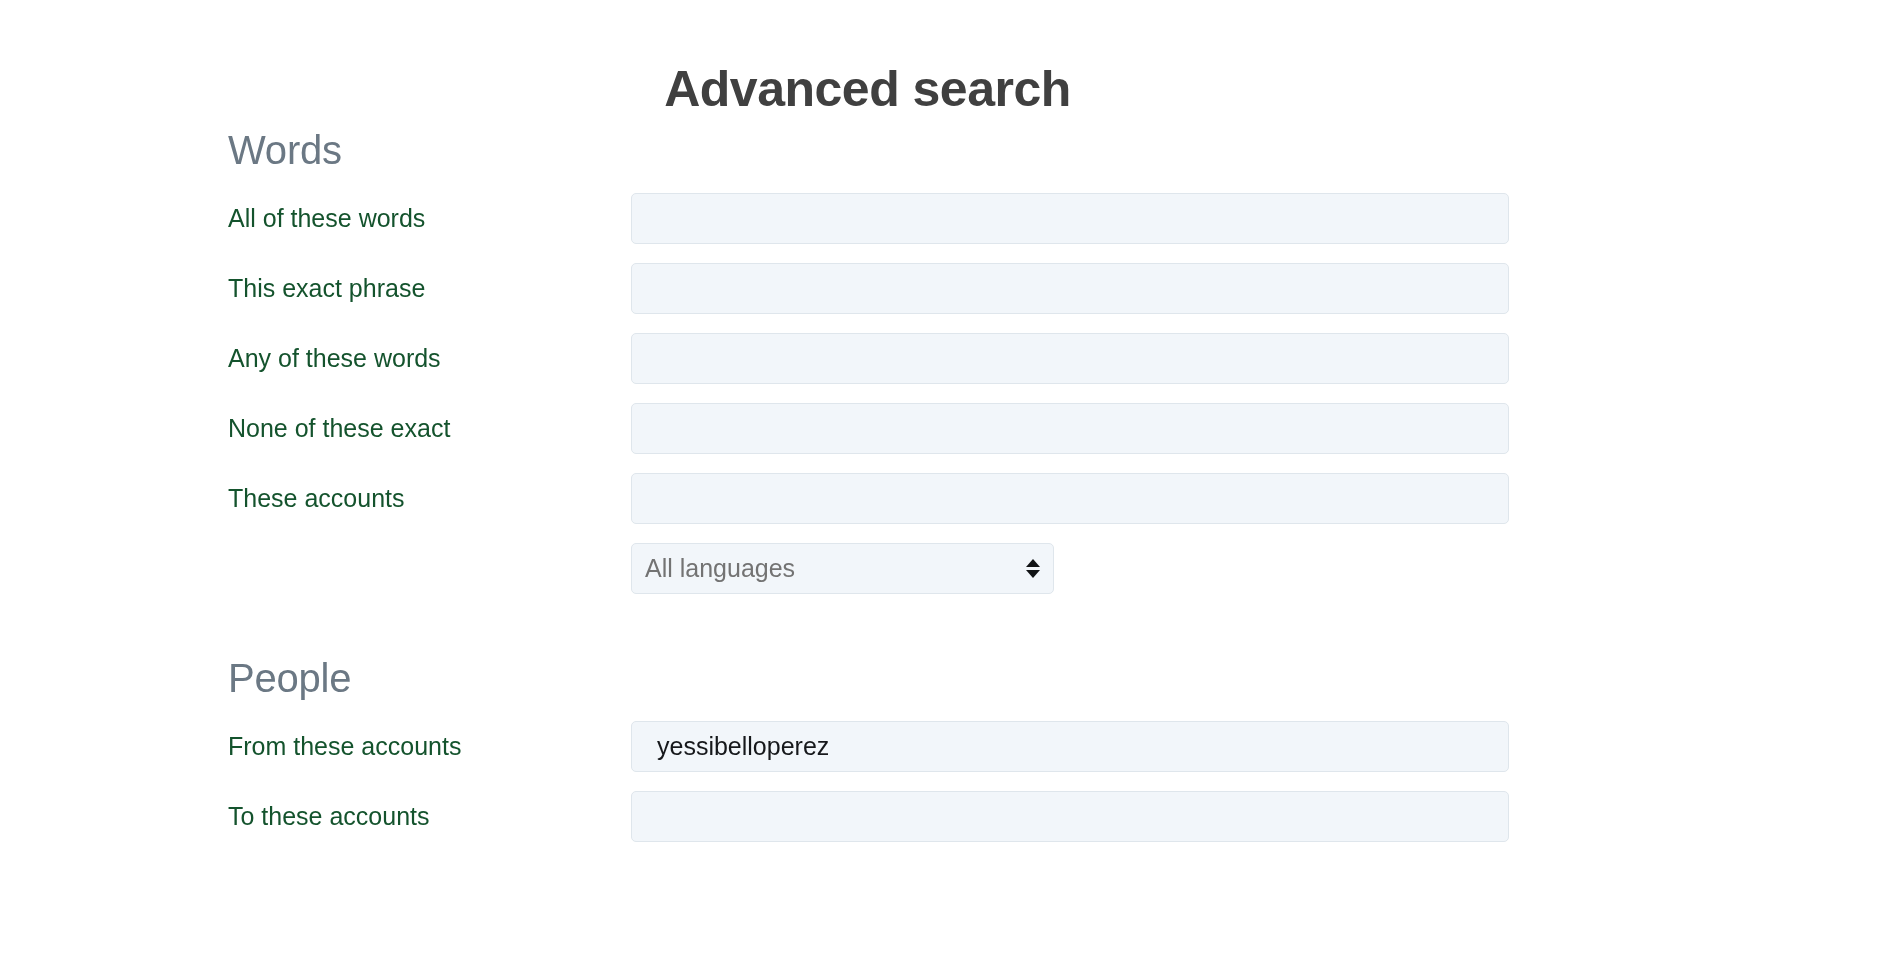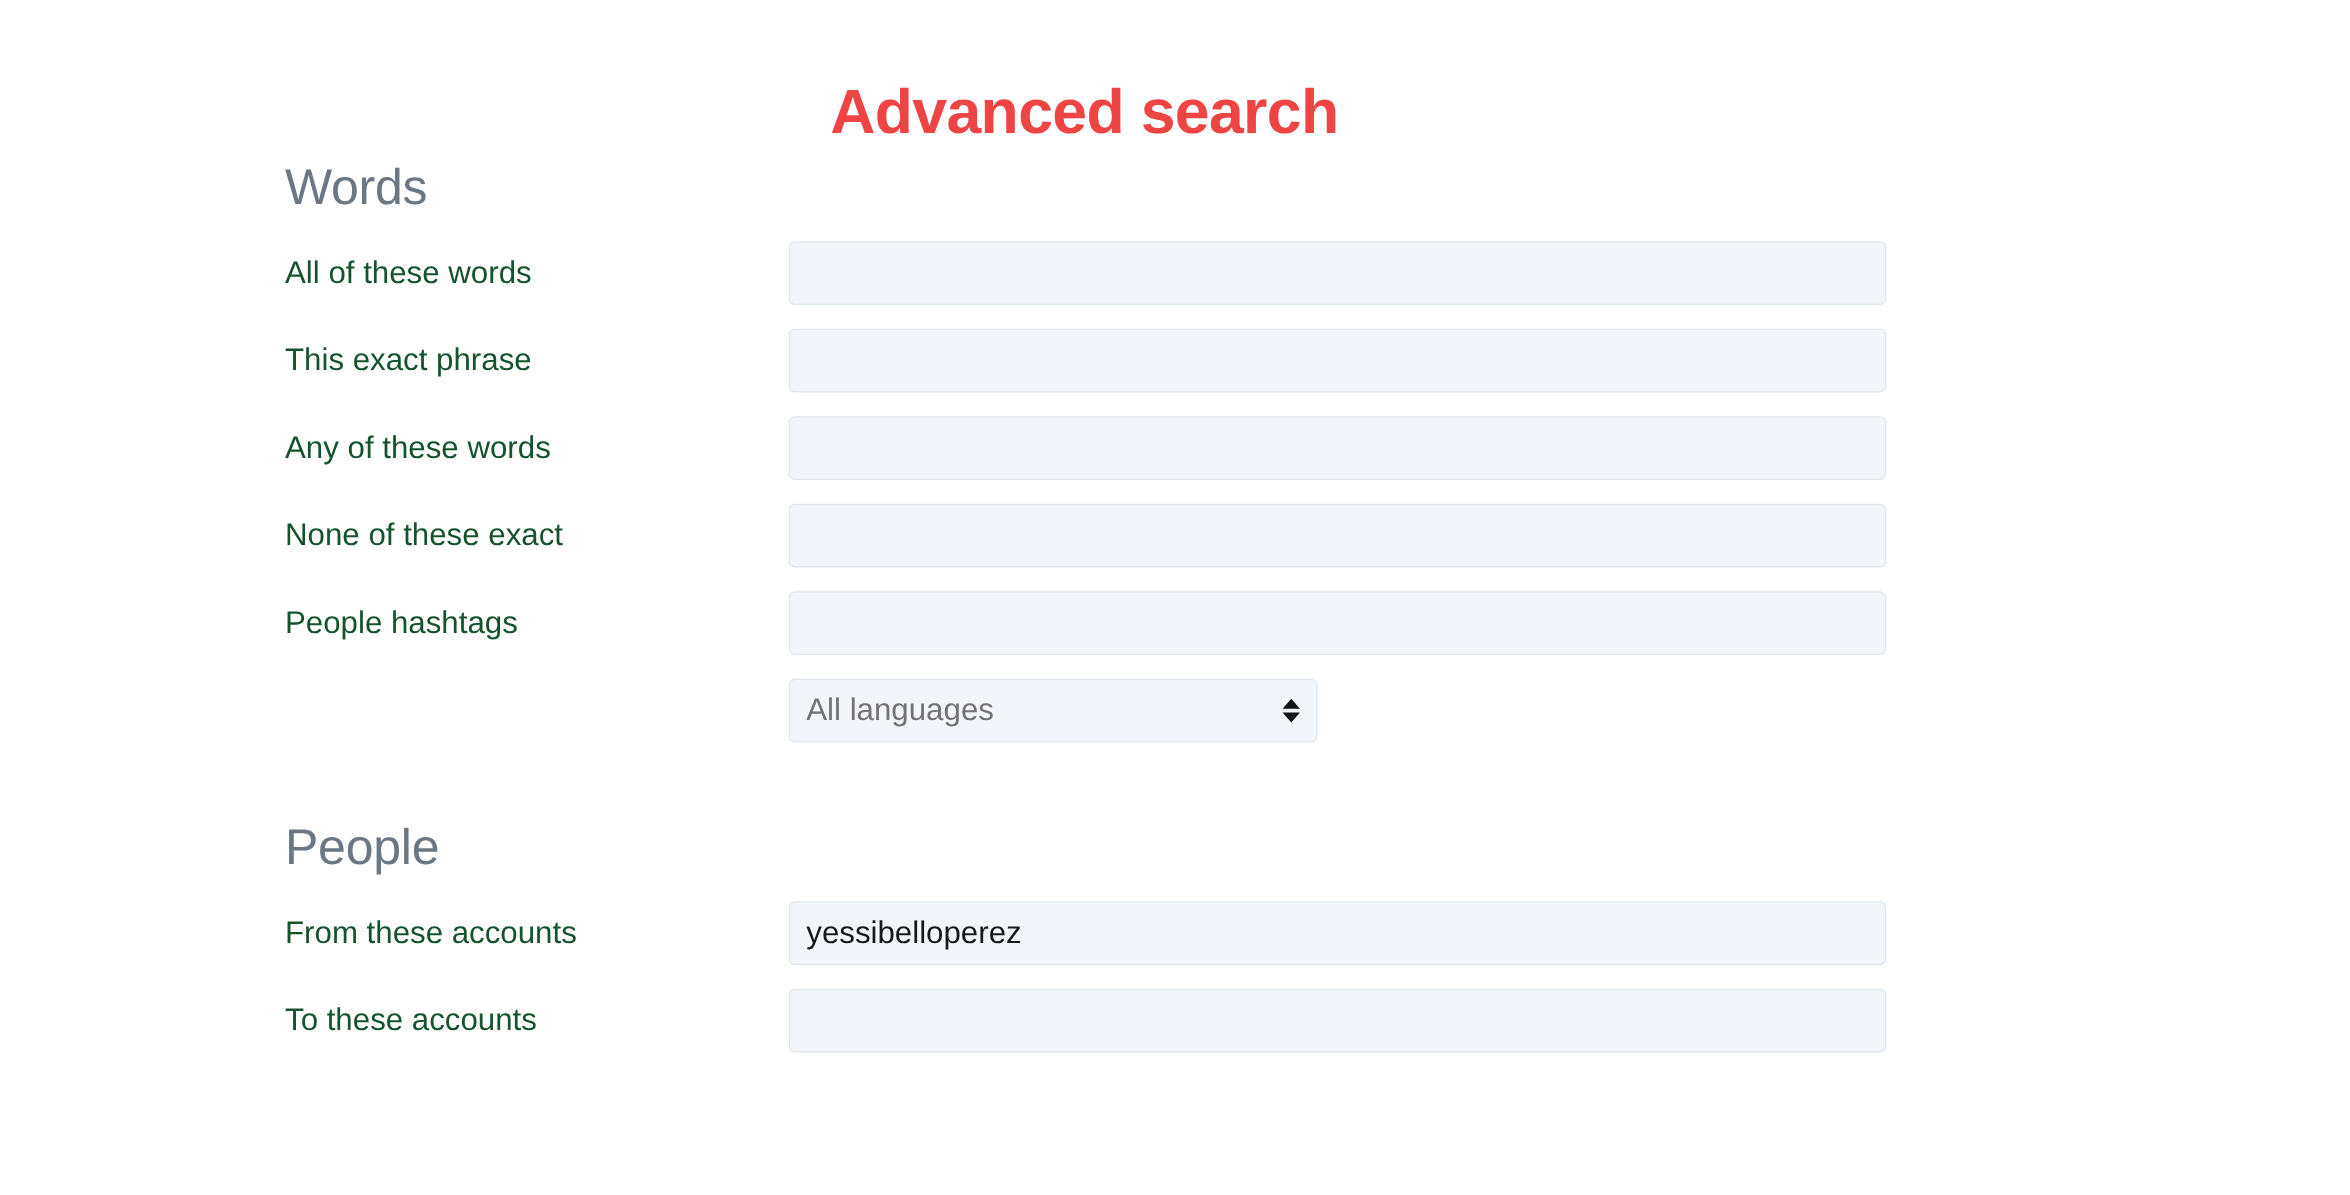--- a/index.html
+++ b/index.html
@@ -26,21 +26,21 @@
   .page-title {
     position: absolute;
     left: 0;
     top: 24px;
     width: 1735px;
     text-align: center;
     font-size: 50px;
     line-height: 62px;
     font-weight: bold;
     letter-spacing: -0.5px;
-    color: #ef4444;
+    color: #404040;
   }
 
   .form {
     position: absolute;
     left: 0;
     top: 118px;
     width: 1880px;
   }
 
   .section {
@@ -89,21 +89,21 @@
     position: absolute;
     left: 631px;
     top: 10px;
   }
 
   .text-input {
     box-sizing: border-box;
     display: block;
     width: 878px;
     height: 51px;
-    padding: 0 13px;
+    padding: 0 25px;
     background: #f2f6fa;
     border: 1px solid #dfe6ec;
     border-radius: 5px;
     font-family: "Liberation Sans", "DejaVu Sans", sans-serif;
     font-size: 25px;
     line-height: 49px;
     color: #16181b;
     outline: none;
   }
   .text-input::placeholder { color: #9aa6b2; opacity: 1; }
@@ -186,21 +186,21 @@
               <input type="text" class="text-input" value="" placeholder="" style="">
             </div>
           </div>
           <div class="field-row">
             <label class="field-label">None of these exact</label>
             <div class="field-control">
               <input type="text" class="text-input" value="" placeholder="" style="">
             </div>
           </div>
           <div class="field-row">
-            <label class="field-label">People hashtags</label>
+            <label class="field-label">These accounts</label>
             <div class="field-control">
               <input type="text" class="text-input" value="" placeholder="" style="">
             </div>
           </div>
           <div class="field-row">
             <div class="field-control">
               <div class="select-wrap">
                 <span class="select-value">All languages</span>
                 <span class="select-arrows">
                   <span class="tri tri-up"></span>

